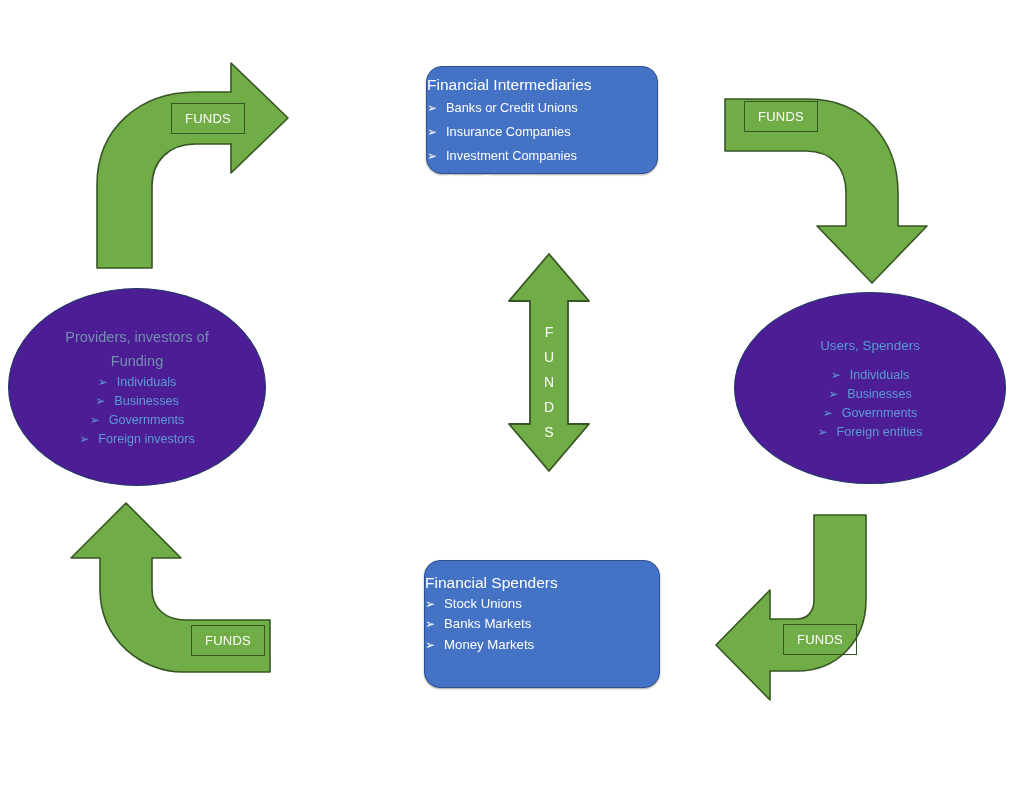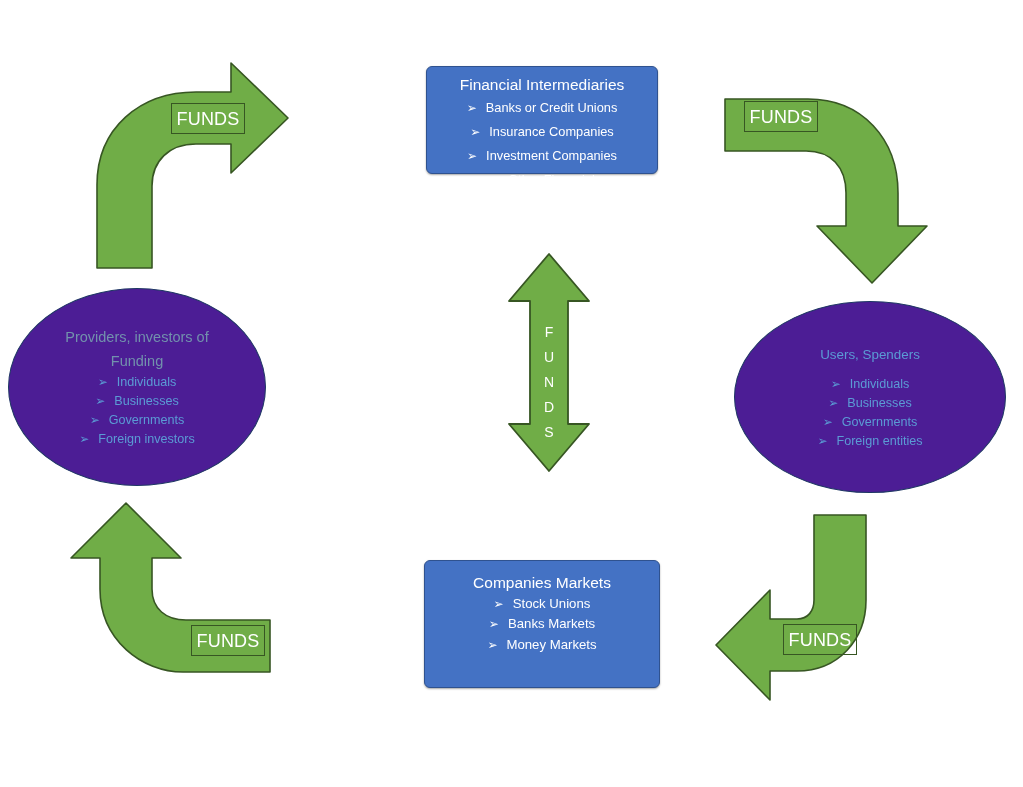--- a/index.html
+++ b/index.html
@@ -24,24 +24,23 @@
     width: 1023px;
     height: 787px;
     overflow: visible;
   }
 
   
   .node-box {
     position: absolute;
     background: #4472C4;
     border: 1px solid #2F528F;
-    border-radius: 6px;
-    box-sizing: border-box;
-    color: #ffffff;
-    text-align: center;
+    border-radius: 16px;
+    box-sizing: border-box;
+    color: #ffffff;
     padding-top: 8px;
     box-shadow: 0 1px 2px rgba(0,0,0,0.35);
   }
   .node-title {
     font-size: 15.5px;
     line-height: 20px;
     margin-bottom: 1px;
     white-space: nowrap;
   }
   .node-list {
@@ -88,21 +87,21 @@
     color: #5B9BD5;
   }
   .ellipse-list li { white-space: nowrap; }
   .ellipse-list .bullet { color: #5B9BD5; }
 
   
   .funds-label {
     position: absolute;
     border: 1px solid #375623;
     color: #ffffff;
-    font-size: 18px;
+    font-size: 13px;
     line-height: 1;
     display: flex;
     align-items: center;
     justify-content: center;
     box-sizing: border-box;
     letter-spacing: 0.2px;
     background: transparent;
   }
   .funds-vertical {
     position: absolute;
@@ -219,40 +218,40 @@
     <div class="node-title">Financial Intermediaries</div>
     <ul class="node-list">
       <li><span class="bullet">➢</span><span>Banks or Credit Unions</span></li>
       <li><span class="bullet">➢</span><span>Insurance Companies</span></li>
       <li><span class="bullet">➢</span><span>Investment Companies</span></li>
       <li><span class="bullet">➢</span><span>Other Financial</span></li>
     </ul>
   </div>
 
   <div class="node-box" style="left:424px; top:560px; width:236px; height:128px; padding-top:12px;">
-    <div class="node-title">Companies Markets</div>
+    <div class="node-title">Financial Spenders</div>
     <ul class="node-list" style="font-size:13.2px; line-height:19.4px;">
       <li><span class="bullet">➢</span><span>Stock Unions</span></li>
       <li><span class="bullet">➢</span><span>Banks Markets</span></li>
       <li><span class="bullet">➢</span><span>Money Markets</span></li>
     </ul>
   </div>
 
   <div class="ellipse" style="left:8px; top:288px; width:258px; height:198px;">
     <div class="ellipse-title">Providers, investors of</div>
     <div class="ellipse-title">Funding</div>
     <ul class="ellipse-list">
       <li><span class="bullet">➢</span><span>Individuals</span></li>
       <li><span class="bullet">➢</span><span>Businesses</span></li>
       <li><span class="bullet">➢</span><span>Governments</span></li>
       <li><span class="bullet">➢</span><span>Foreign investors</span></li>
     </ul>
   </div>
 
-  <div class="ellipse" style="left:734px; top:301px; width:272px; height:192px;gap:9px;">
+  <div class="ellipse" style="left:734px; top:292px; width:272px; height:192px;gap:9px;">
     <div class="ellipse-title" style="color:#5B9BD5; font-size:13.4px; line-height:22px;">Users, Spenders</div>
     <ul class="ellipse-list">
       <li><span class="bullet">➢</span><span>Individuals</span></li>
       <li><span class="bullet">➢</span><span>Businesses</span></li>
       <li><span class="bullet">➢</span><span>Governments</span></li>
       <li><span class="bullet">➢</span><span>Foreign entities</span></li>
     </ul>
   </div>
 
 

